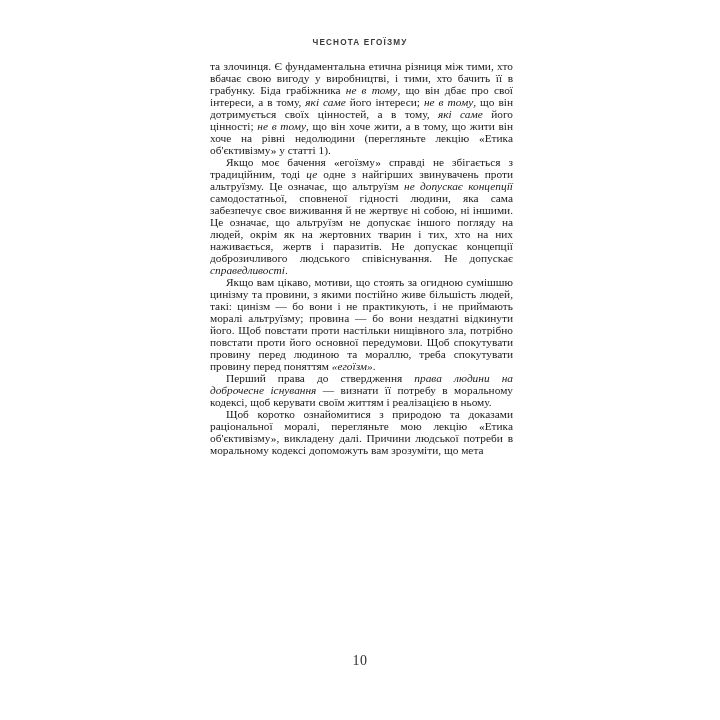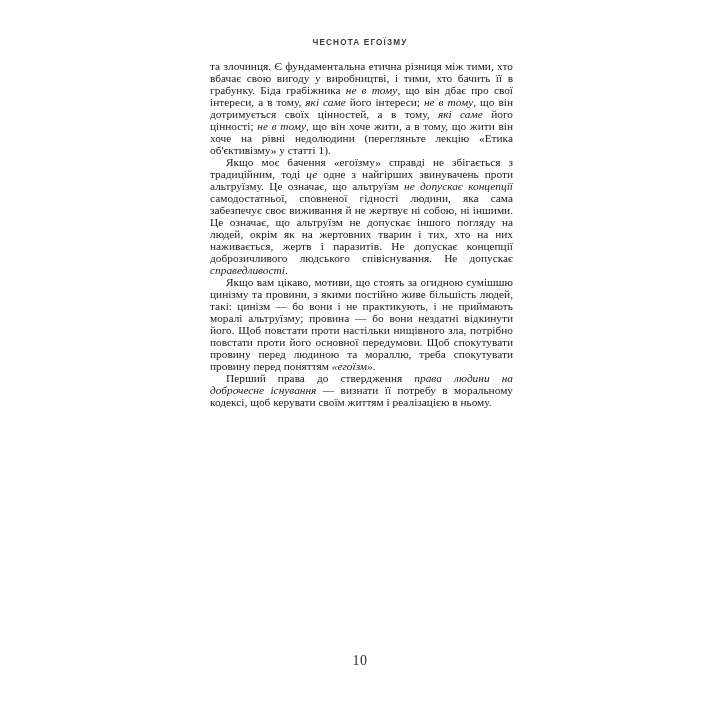--- a/index.html
+++ b/index.html
@@ -74,17 +74,18 @@
 
 <div class="page">
 
   <div class="running-header">ЧЕСНОТА ЕГОЇЗМУ</div>
 
   <div class="text-block">
       <p class="para first"><span>та злочинця. Є фундаментальна етична різниця між тими, хто вбачає свою вигоду у виробництві, і тими, хто бачить її в грабунку. Біда грабіжника </span><em>не в тому</em><span>, що він дбає про свої інтереси, а в тому, </span><em>які саме</em><span> його інтереси; </span><em>не в тому</em><span>, що він дотримується своїх цінностей, а в тому, </span><em>які саме</em><span> його цінності; </span><em>не в тому</em><span>, що він хоче жити, а в тому, що жити він хоче на рівні недолюдини (перегляньте лекцію «Етика об'єктивізму» у статті 1).</span></p>
       <p class="para"><span>Якщо моє бачення «егоїзму» справді не збігається з традиційним, тоді </span><em>це</em><span> одне з найгірших звинувачень проти альтруїзму. Це означає, що альтруїзм </span><em>не допускає концепції</em><span> самодостатньої, сповненої гідності людини, яка сама забезпечує своє виживання й не жертвує ні собою, ні іншими. Це означає, що альтруїзм не допускає іншого погляду на людей, окрім як на жертовних тварин і тих, хто на них наживається, жертв і паразитів. Не допускає концепції доброзичливого людського співіснування. Не допускає </span><em>справедливості</em><span>.</span></p>
       <p class="para"><span>Якщо вам цікаво, мотиви, що стоять за огидною сумішшю цинізму та провини, з якими постійно живе більшість людей, такі: цинізм — бо вони і не практикують, і не приймають моралі альтруїзму; провина — бо вони нездатні відкинути його. Щоб повстати проти настільки нищівного зла, потрібно повстати проти його основної передумови. Щоб спокутувати провину перед людиною та мораллю, треба спокутувати провину перед поняттям </span><em>«егоїзм»</em><span>.</span></p>
       <p class="para"><span>Перший права до ствердження </span><em>права людини на доброчесне існування</em><span> — визнати її потребу в моральному кодексі, щоб керувати своїм життям і реалізацією в ньому.</span></p>
+      <p class="para"><span>Щоб коротко ознайомитися з природою та доказами раціональної моралі, перегляньте мою лекцію «Етика об'єктивізму», викладену далі. Причини людської потреби в моральному кодексі допоможуть вам зрозуміти, що мета</span></p>
     </div>
 
   <div class="page-number">10</div>
 
 </div>
 
 </body></html>

